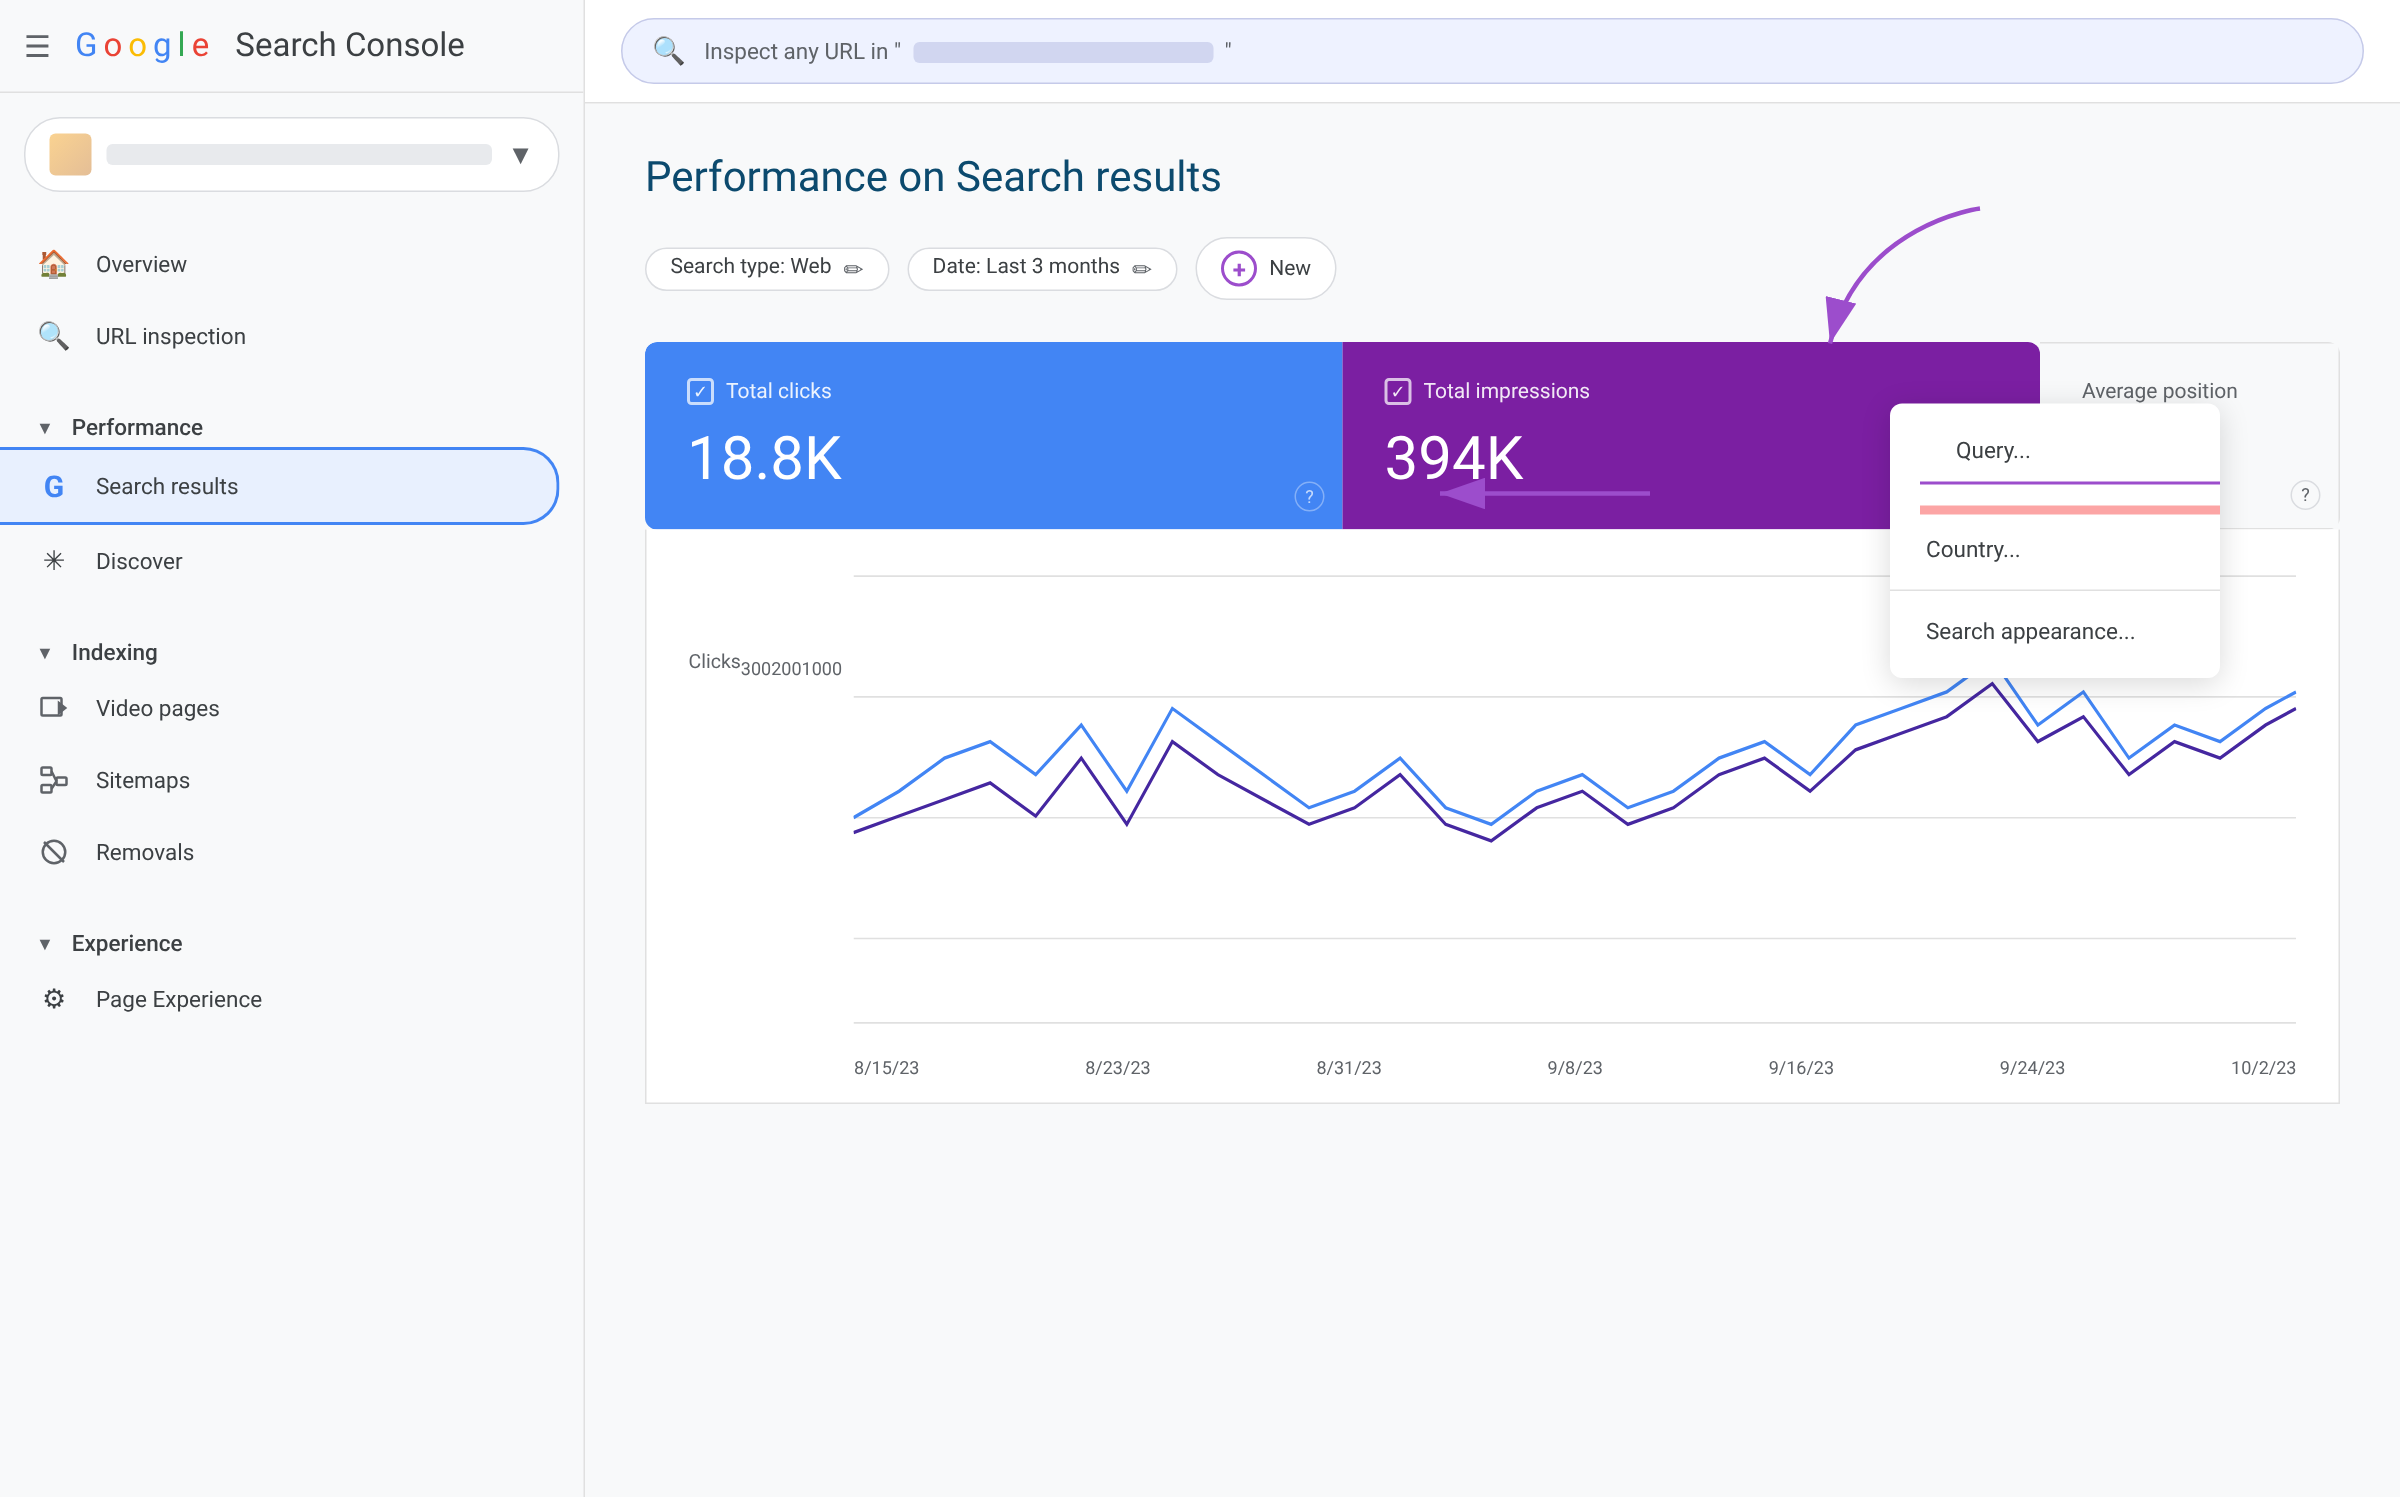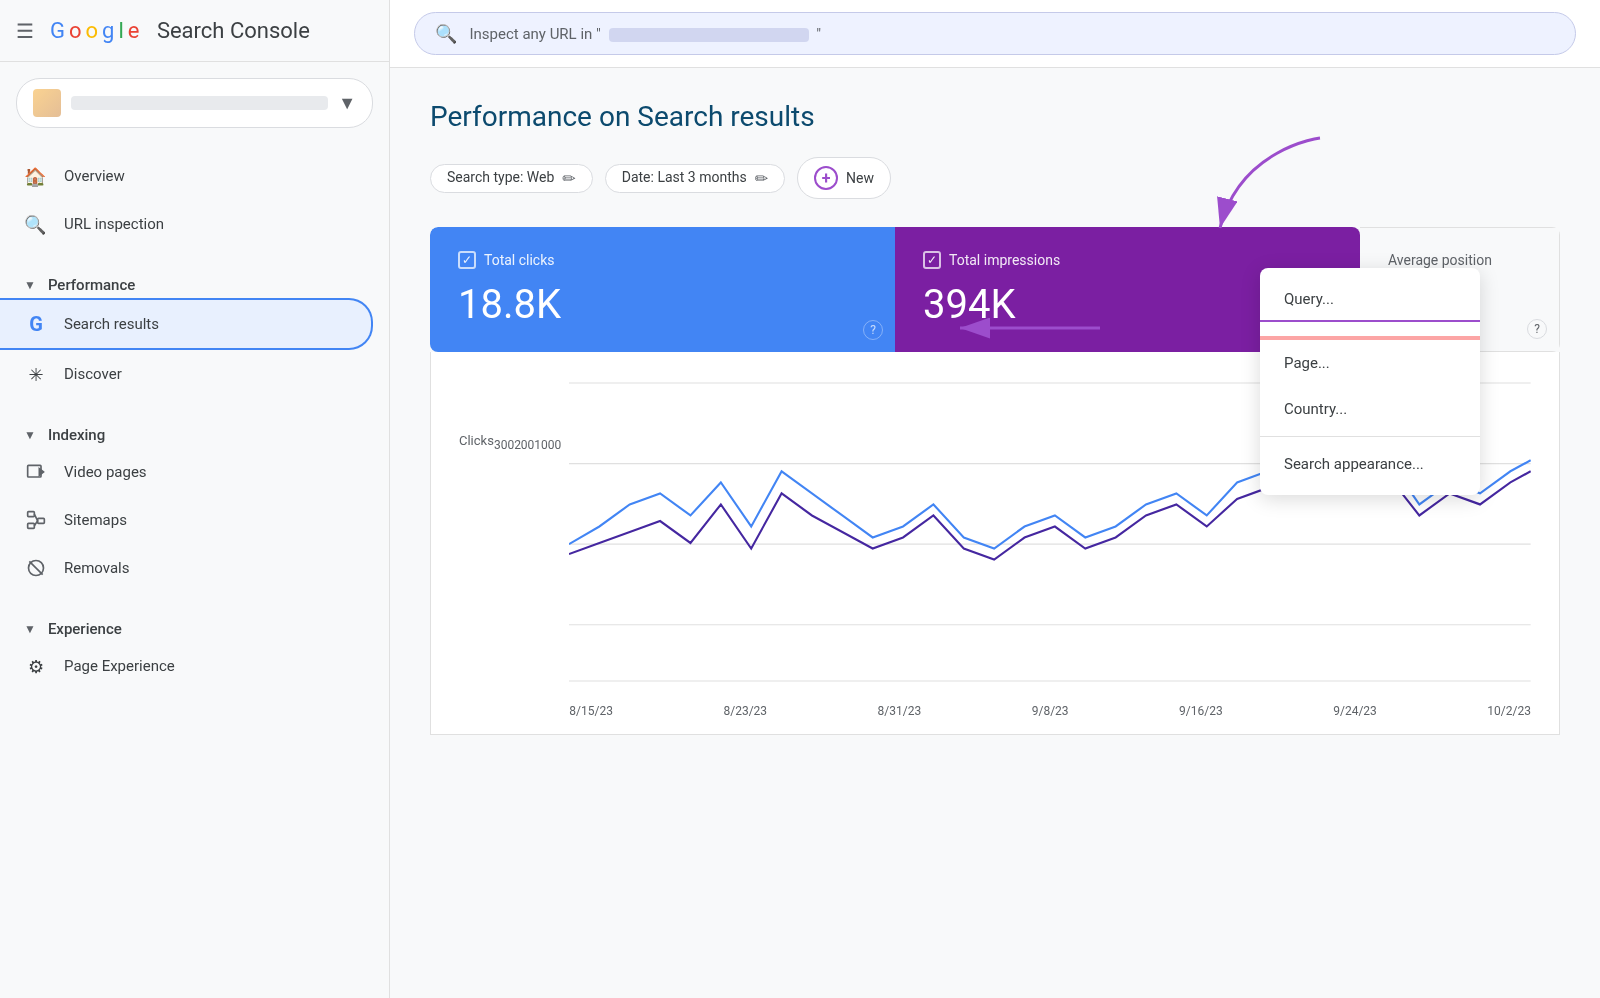--- a/index.html
+++ b/index.html
@@ -329,22 +329,23 @@
     }
 
     .dropdown-item {
       padding: 14px 24px;
       font-size: 15px;
       color: #3c4043;
       cursor: pointer;
     }
 
     .dropdown-item.active {
-      border-bottom: 4px solid #fca5a5;
-      color: #3c4043;
+      border-bottom: 6px solid #fca5a5;
+      color: #3c4043;
+      margin-left: 20px;
     }
 
     .dropdown-divider {
       height: 1px;
       background: #e0e0e0;
       margin: 4px 0;
     }
 
     
     .chart-svg {
@@ -644,23 +645,20 @@
         </div>
       </div>
     </div>
 
     <div class="dropdown-menu">
       <div class="dropdown-item active">
         <span>Query...</span>
         <div style="height:2px; background:#9c4dcc; margin-top:12px; margin-left:-24px; margin-right:-24px;"></div>
       </div>
       <div class="dropdown-item">
-        <span>Page...</span>
-      </div>
-      <div class="dropdown-item">
         <span>Country...</span>
       </div>
       <div class="dropdown-divider"></div>
       <div class="dropdown-item">
         <span>Search appearance...</span>
       </div>
     </div>
 
     <div style="position:absolute; top:60px; right:240px; pointer-events:none; z-index:50;">
       <svg width="200" height="160" viewBox="0 0 200 160">

